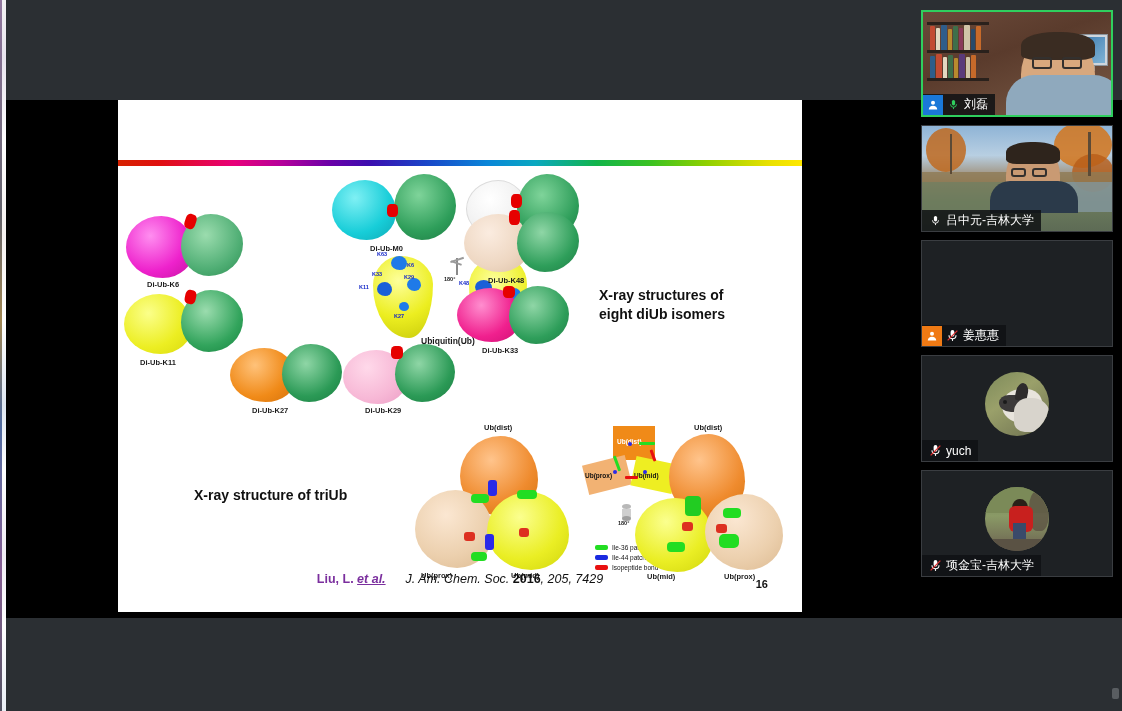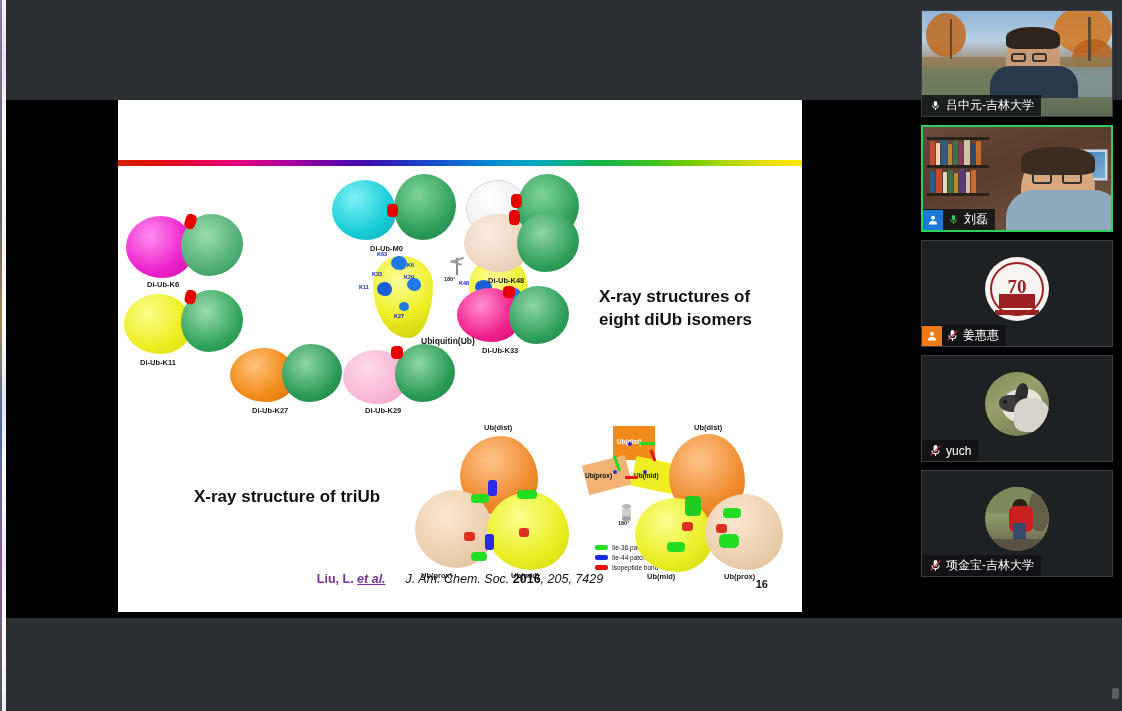--- a/index.html
+++ b/index.html
@@ -34,21 +34,21 @@
   .canvas { position:absolute; left:1px; top:68px; width:100%; height:444px; }
 
   
   .blob { position:absolute; border-radius:52% 48% 46% 54% / 50% 55% 45% 50%; }
   .blob.g { border-radius:48% 52% 55% 45% / 52% 48% 52% 48%; }
   .lbl { position:absolute; font-size:7.5px; font-weight:bold; color:#1a1a1a; white-space:nowrap;
      font-family:"Liberation Sans",sans-serif; }
   .klbl { position:absolute; font-size:5.5px; font-weight:bold; color:#1326c8; white-space:nowrap; }
   .redlink { position:absolute; background:#e60000; border-radius:35%; }
 
-  .hdg { position:absolute; font-weight:bold; color:#111; font-size:17px; line-height:1.35; }
+  .hdg { position:absolute; font-weight:bold; color:#111; font-size:14px; line-height:1.35; }
 
   .rot { position:absolute; width:16px; }
   .rot .stem { position:absolute; left:7px; top:0; width:1.5px; height:17px; background:#8a8a8a; }
   .rot .arm  { position:absolute; left:1px; top:1px; width:14px; height:1.5px; background:#9a9a9a;
      transform:rotate(-18deg); }
   .rot .arm2 { position:absolute; left:2px; top:4px; width:11px; height:1.5px; background:#9a9a9a;
      transform:rotate(20deg); }
   .rot .deg { position:absolute; left:-5px; top:18px; font-size:5.5px; font-weight:bold; color:#222; }
 
   .cyl { position:absolute; width:9px; }
@@ -339,48 +339,20 @@
           <rect x="8.5" y="2" width="7" height="12" rx="3.5" fill="#2fcf5e"></rect>
           <path d="M5.5 11.5a6.5 6.5 0 0013 0" stroke="#2fcf5e" stroke-width="2" fill="none"></path>
           <rect x="11" y="18" width="2" height="4" fill="#2fcf5e"></rect>
         </svg>
       </span>
       <span class="nm">刘磊的屏幕共享</span>
     </div>
   </div>
 
   <div class="strip">
-
-    <div class="tile">
-      <div class="cam2">
-        <div class="tree" style="left:4px;top:2px;width:40px;height:44px;background:#c06a20;opacity:.85;"></div>
-        <div class="tree" style="left:132px;top:-4px;width:58px;height:46px;background:#d4761c;opacity:.85;"></div>
-        <div class="tree" style="left:150px;top:28px;width:42px;height:38px;background:#b85c18;opacity:.8;"></div>
-        <div style="position:absolute;left:0;top:46px;width:192px;height:10px;background:#8e7a55;opacity:.8;"></div>
-        <div style="position:absolute;left:0;top:56px;width:192px;height:30px;background:#6d7c5d;opacity:.75;"></div>
-        <div style="position:absolute;left:120px;top:56px;width:72px;height:30px;background:#8aa0b4;opacity:.6;"></div>
-        <div style="position:absolute;left:28px;top:8px;width:2px;height:40px;background:#5c4a36;"></div>
-        <div style="position:absolute;left:166px;top:6px;width:3px;height:44px;background:#5c4a36;"></div>
-        <div class="head2"></div>
-        <div style="position:absolute;left:44%;top:15%;width:54px;height:22px;border-radius:46% 46% 20% 20%;background:#2e241c;"></div>
-        <div class="glass" style="left:47%;top:40%;width:15px;height:9px;"></div>
-        <div class="glass" style="left:58%;top:40%;width:15px;height:9px;"></div>
-        <div class="body2"></div>
-      </div>
-      <div class="namebar">
-        <span class="micwrap" style="margin-left:3px;">
-          <svg width="11" height="13" viewBox="0 0 24 24">
-            <rect x="8.5" y="2" width="7" height="12" rx="3.5" fill="#fff"></rect>
-            <path d="M5.5 11.5a6.5 6.5 0 0013 0" stroke="#fff" stroke-width="2" fill="none"></path>
-            <rect x="11" y="18" width="2" height="4" fill="#fff"></rect>
-          </svg>
-        </span>
-        <span class="name">吕中元-吉林大学</span>
-      </div>
-    </div>
 
     <div class="tile active">
       <div class="cam1">
         <div class="shelf" style="left:4px;top:10px;width:62px;height:3px;"></div>
         <div class="shelf" style="left:4px;top:38px;width:62px;height:3px;"></div>
         <div class="shelf" style="left:4px;top:66px;width:62px;height:3px;"></div>
         <div class="book" style="left:7px;top:14px;width:5px;height:24px;background:#c24b32;"></div>
         <div class="book" style="left:13px;top:16px;width:4px;height:22px;background:#e3d8c0;"></div>
         <div class="book" style="left:18px;top:13px;width:6px;height:25px;background:#2f5d8a;"></div>
         <div class="book" style="left:25px;top:17px;width:4px;height:21px;background:#b98a2e;"></div>
@@ -419,28 +391,48 @@
             <rect x="8.5" y="2" width="7" height="12" rx="3.5" fill="#2fcf5e"></rect>
             <path d="M5.5 11.5a6.5 6.5 0 0013 0" stroke="#2fcf5e" stroke-width="2" fill="none"></path>
             <rect x="11" y="18" width="2" height="4" fill="#2fcf5e"></rect>
           </svg>
         </span>
         <span class="name">刘磊</span>
       </div>
     </div>
 
     <div class="tile">
-      <div class="avatar-circle" style="width:64px;height:64px;">
-        <div class="logo70">
-          <div class="ring"></div>
-          <div class="num">70</div>
-          <div class="bldg"></div>
-          <div class="strap"></div>
-        </div>
-      </div>
+      <div class="cam2">
+        <div class="tree" style="left:4px;top:2px;width:40px;height:44px;background:#c06a20;opacity:.85;"></div>
+        <div class="tree" style="left:132px;top:-4px;width:58px;height:46px;background:#d4761c;opacity:.85;"></div>
+        <div class="tree" style="left:150px;top:28px;width:42px;height:38px;background:#b85c18;opacity:.8;"></div>
+        <div style="position:absolute;left:0;top:46px;width:192px;height:10px;background:#8e7a55;opacity:.8;"></div>
+        <div style="position:absolute;left:0;top:56px;width:192px;height:30px;background:#6d7c5d;opacity:.75;"></div>
+        <div style="position:absolute;left:120px;top:56px;width:72px;height:30px;background:#8aa0b4;opacity:.6;"></div>
+        <div style="position:absolute;left:28px;top:8px;width:2px;height:40px;background:#5c4a36;"></div>
+        <div style="position:absolute;left:166px;top:6px;width:3px;height:44px;background:#5c4a36;"></div>
+        <div class="head2"></div>
+        <div style="position:absolute;left:44%;top:15%;width:54px;height:22px;border-radius:46% 46% 20% 20%;background:#2e241c;"></div>
+        <div class="glass" style="left:47%;top:40%;width:15px;height:9px;"></div>
+        <div class="glass" style="left:58%;top:40%;width:15px;height:9px;"></div>
+        <div class="body2"></div>
+      </div>
+      <div class="namebar">
+        <span class="micwrap" style="margin-left:3px;">
+          <svg width="11" height="13" viewBox="0 0 24 24">
+            <rect x="8.5" y="2" width="7" height="12" rx="3.5" fill="#fff"></rect>
+            <path d="M5.5 11.5a6.5 6.5 0 0013 0" stroke="#fff" stroke-width="2" fill="none"></path>
+            <rect x="11" y="18" width="2" height="4" fill="#fff"></rect>
+          </svg>
+        </span>
+        <span class="name">吕中元-吉林大学</span>
+      </div>
+    </div>
+
+    <div class="tile">
       <div class="namebar">
         <span class="badge orange">
           <svg width="12" height="12" viewBox="0 0 24 24">
               <circle cx="12" cy="7.5" r="4" fill="#fff"></circle>
               <path d="M3.5 21c0-4.7 3.8-7.5 8.5-7.5s8.5 2.8 8.5 7.5z" fill="#fff"></path>
             </svg>
         </span>
         <span class="micwrap">
           <svg width="13" height="13" viewBox="0 0 24 24">
             <rect x="8.5" y="2" width="7" height="12" rx="3.5" fill="#fff"></rect>

